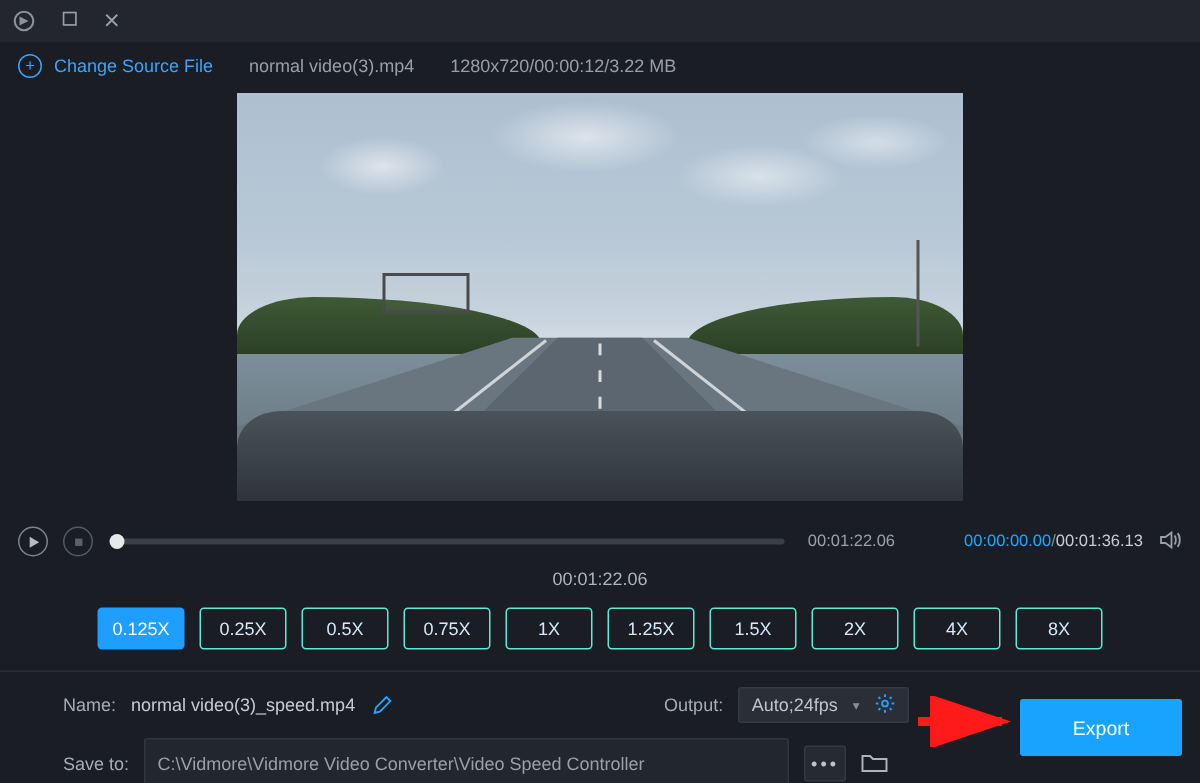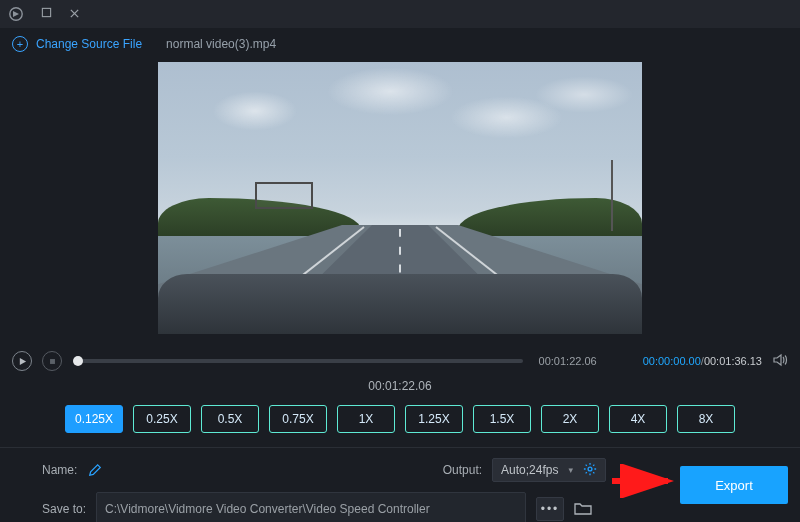--- a/index.html
+++ b/index.html
@@ -92,20 +92,21 @@
       </svg>
   </span>
 </div>
 
 <div class="subbar">
   <span class="change-src">
     <span class="plus-circle">+</span>
     <span>Change Source File</span>
   </span>
   <span>normal video(3).mp4</span>
+  <span>1280x720/00:00:12/3.22 MB</span>
 </div>
 
 <div class="preview-wrap">
   <div class="preview">
     <div class="sky"></div>
     <div class="trees">
         <div class="tl"></div>
         <div class="tr"></div>
       </div>
     <div class="billboard"></div>
@@ -161,20 +162,21 @@
     <div class="speed-btn">1.5X</div>
     <div class="speed-btn">2X</div>
     <div class="speed-btn">4X</div>
     <div class="speed-btn">8X</div>
   </div>
 
 <div class="divider"></div>
 
 <div class="out-row">
   <span class="lbl">Name:</span>
+  <span class="name-val">normal video(3)_speed.mp4</span>
   <span class="pencil">
     <svg viewBox="0 0 16 16" width="14" height="14">
         <path d="M2 14l1-4 8-8 3 3-8 8-4 1z" fill="none" stroke="#2aa3ff" stroke-width="1.4"></path>
       </svg>
   </span>
   <span class="spacer"></span>
   <span class="lbl">Output:</span>
   <span class="out-select">
     <span>Auto;24fps</span>
     <span class="pulldown">▾</span>

